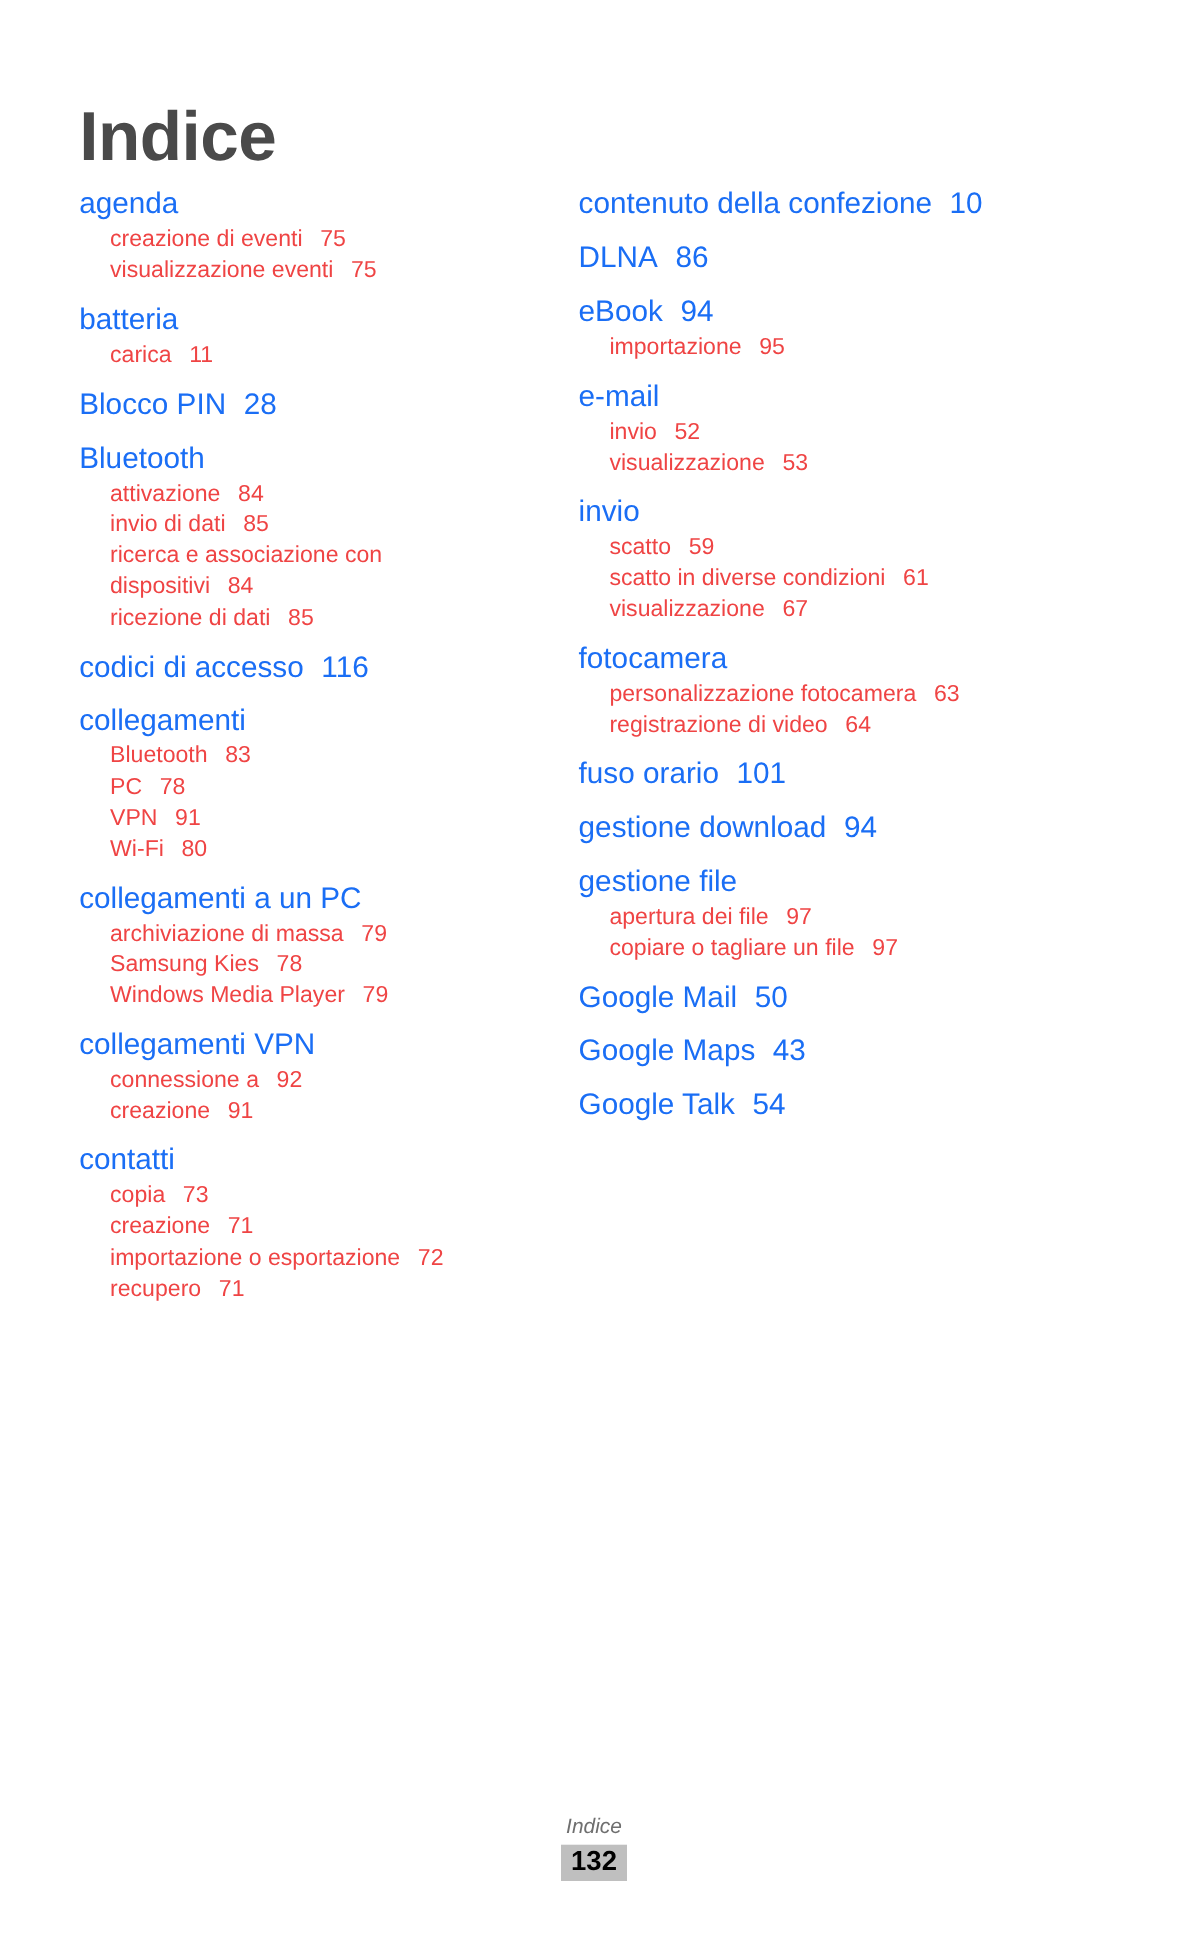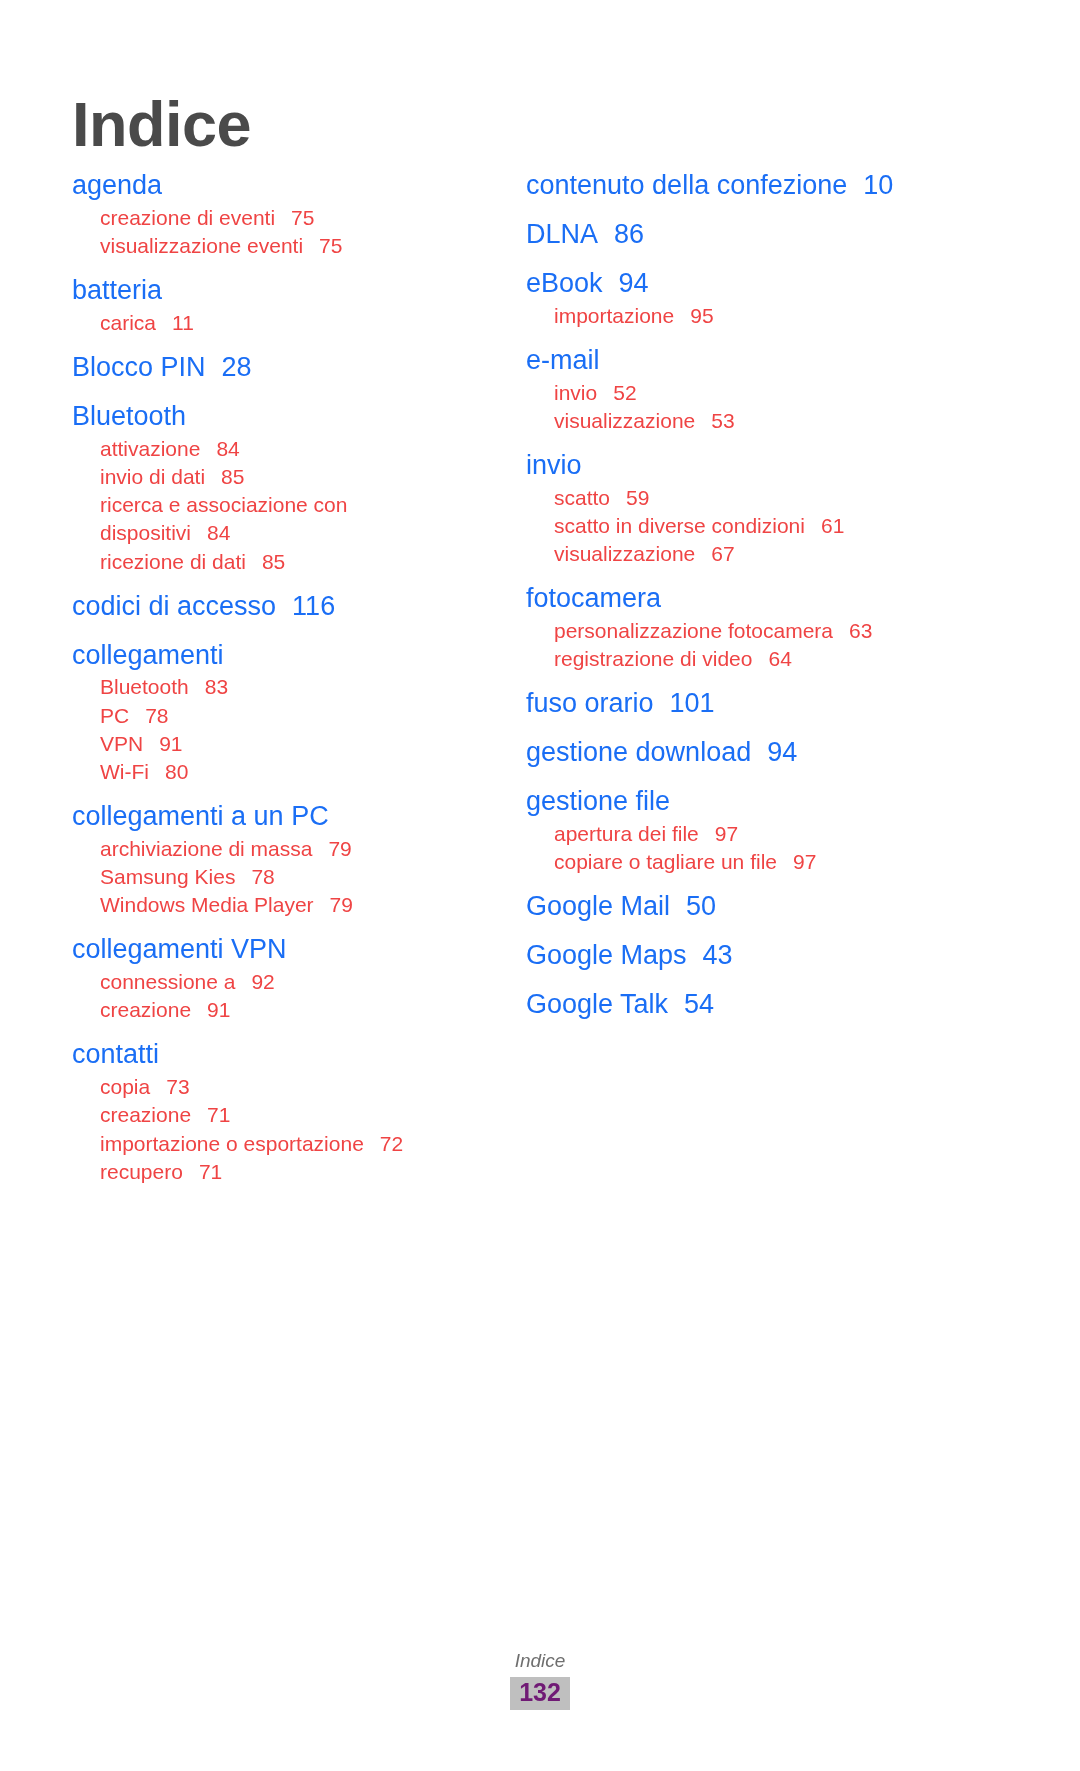--- a/index.html
+++ b/index.html
@@ -95,21 +95,21 @@
   .footer-label {
     font-size: 19px;
     font-style: italic;
     color: #6f6f6f;
     line-height: 1.2;
   }
   .footer-pageno {
     display: inline-block;
     margin-top: 4px;
     background: #bfbfbf;
-    color: #701a75;
+    color: #000000;
     font-size: 25px;
     font-weight: bold;
     padding: 1px 9px 3px 9px;
     line-height: 1.18;
   }
 </style>
 </head>
 <body>
 
 <div class="page">

